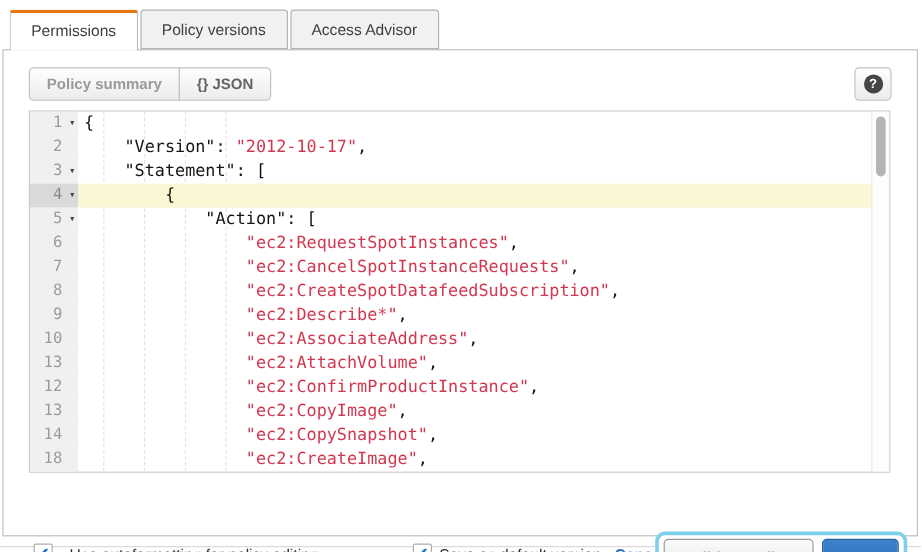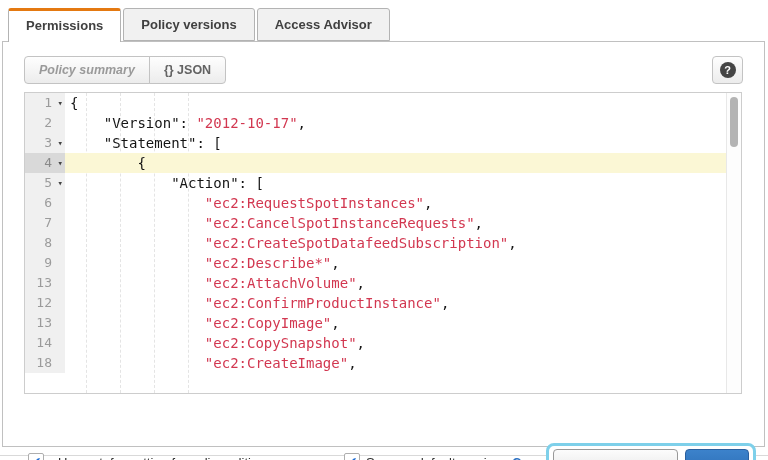--- a/index.html
+++ b/index.html
@@ -6,21 +6,21 @@
   html,body { background:#fff; }
   .stage {
     position:relative; width:768px; height:460px; overflow:hidden;
     font-family:"Liberation Sans", sans-serif; background:#fff;
   }
 
   
   .tabs { position:absolute; left:8px; top:8px; display:flex; z-index:3; }
   .tab {
     height:33px; line-height:31px; padding:0 17px; margin-right:2px;
-    font-size:13px; font-weight:bold; color:#404040;
+    font-size:13px; font-weight:normal; color:#404040;
     background:#f1f1f1; border:1px solid #b3b3b3;
     border-radius:3px 3px 0 0; cursor:pointer; white-space:nowrap;
   }
   .tab.active {
     background:#fff; border-top:3px solid #e47911; border-bottom:none;
     height:34px; line-height:29px; margin-bottom:-1px;
   }
 
   
   .panel {
@@ -29,21 +29,21 @@
   }
 
   
   .seg { position:absolute; left:21px; top:14px; display:flex; }
   .segbtn {
     height:28px; padding:0 14px; font-family:"Liberation Sans", sans-serif;
     font-size:12.5px; font-weight:bold;
     background:linear-gradient(#fefefe,#ececec);
     border:1px solid #c3c3c3; cursor:pointer;
   }
-  .segbtn.first { border-radius:4px 0 0 4px; color:#9a9a9a;font-style:italic; }
+  .segbtn.first { border-radius:4px 0 0 4px; color:#9a9a9a; }
   .segbtn.second { border-radius:0 4px 4px 0; margin-left:-1px; color:#636363; }
   .helpbtn {
     position:absolute; right:21px; top:14px; width:31px; height:28px;
     background:linear-gradient(#fefefe,#ececec); border:1px solid #c3c3c3;
     border-radius:4px; cursor:pointer; display:flex; align-items:center; justify-content:center;
   }
   .helpcircle {
     width:16px; height:16px; border-radius:50%; background:#454545; color:#fff;
     font-size:11px; font-weight:bold; line-height:16px; text-align:center; display:block;
   }
@@ -163,20 +163,24 @@
           </div>
           <div class="codeline">
             <div class="gutter"><span>8</span></div>
             <div class="code"><span class="pln">                </span><span class="str">"ec2:CreateSpotDatafeedSubscription"</span><span class="pln">,</span></div>
           </div>
           <div class="codeline">
             <div class="gutter"><span>9</span></div>
             <div class="code"><span class="pln">                </span><span class="str">"ec2:Describe*"</span><span class="pln">,</span></div>
           </div>
           <div class="codeline">
+            <div class="gutter"><span>10</span></div>
+            <div class="code"><span class="pln">                </span><span class="str">"ec2:AssociateAddress"</span><span class="pln">,</span></div>
+          </div>
+          <div class="codeline">
             <div class="gutter"><span>13</span></div>
             <div class="code"><span class="pln">                </span><span class="str">"ec2:AttachVolume"</span><span class="pln">,</span></div>
           </div>
           <div class="codeline">
             <div class="gutter"><span>12</span></div>
             <div class="code"><span class="pln">                </span><span class="str">"ec2:ConfirmProductInstance"</span><span class="pln">,</span></div>
           </div>
           <div class="codeline">
             <div class="gutter"><span>13</span></div>
             <div class="code"><span class="pln">                </span><span class="str">"ec2:CopyImage"</span><span class="pln">,</span></div>

